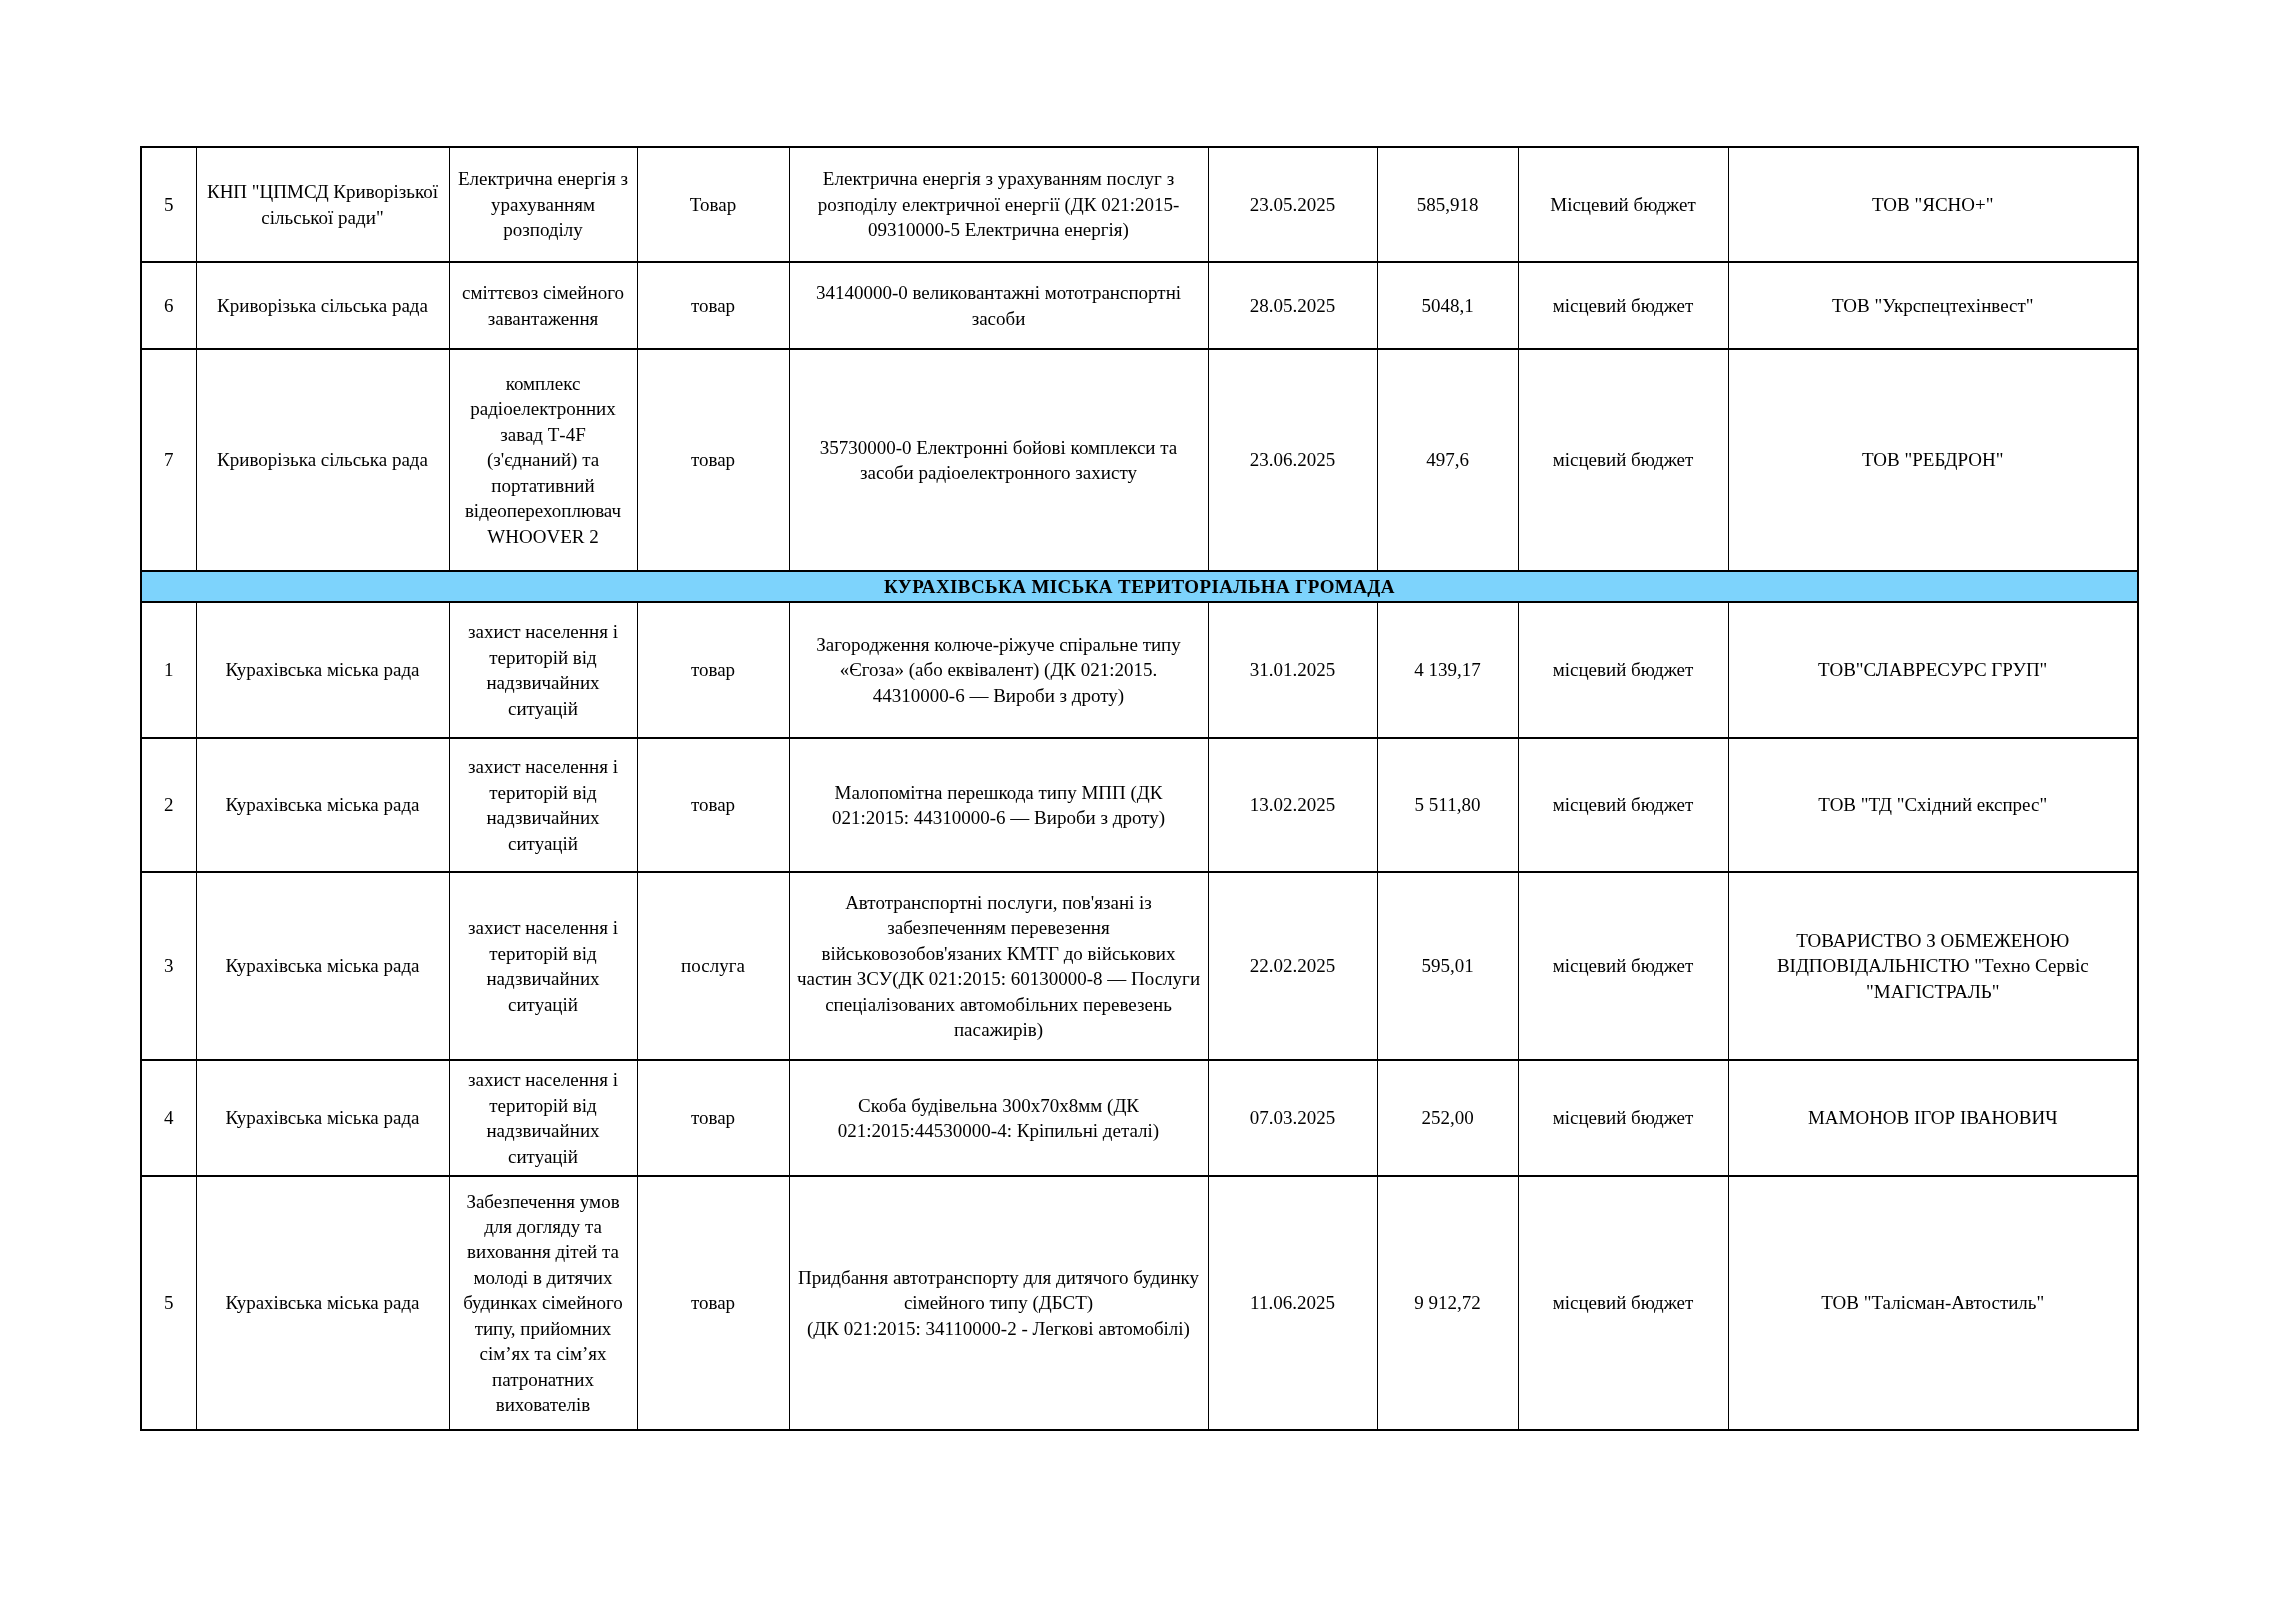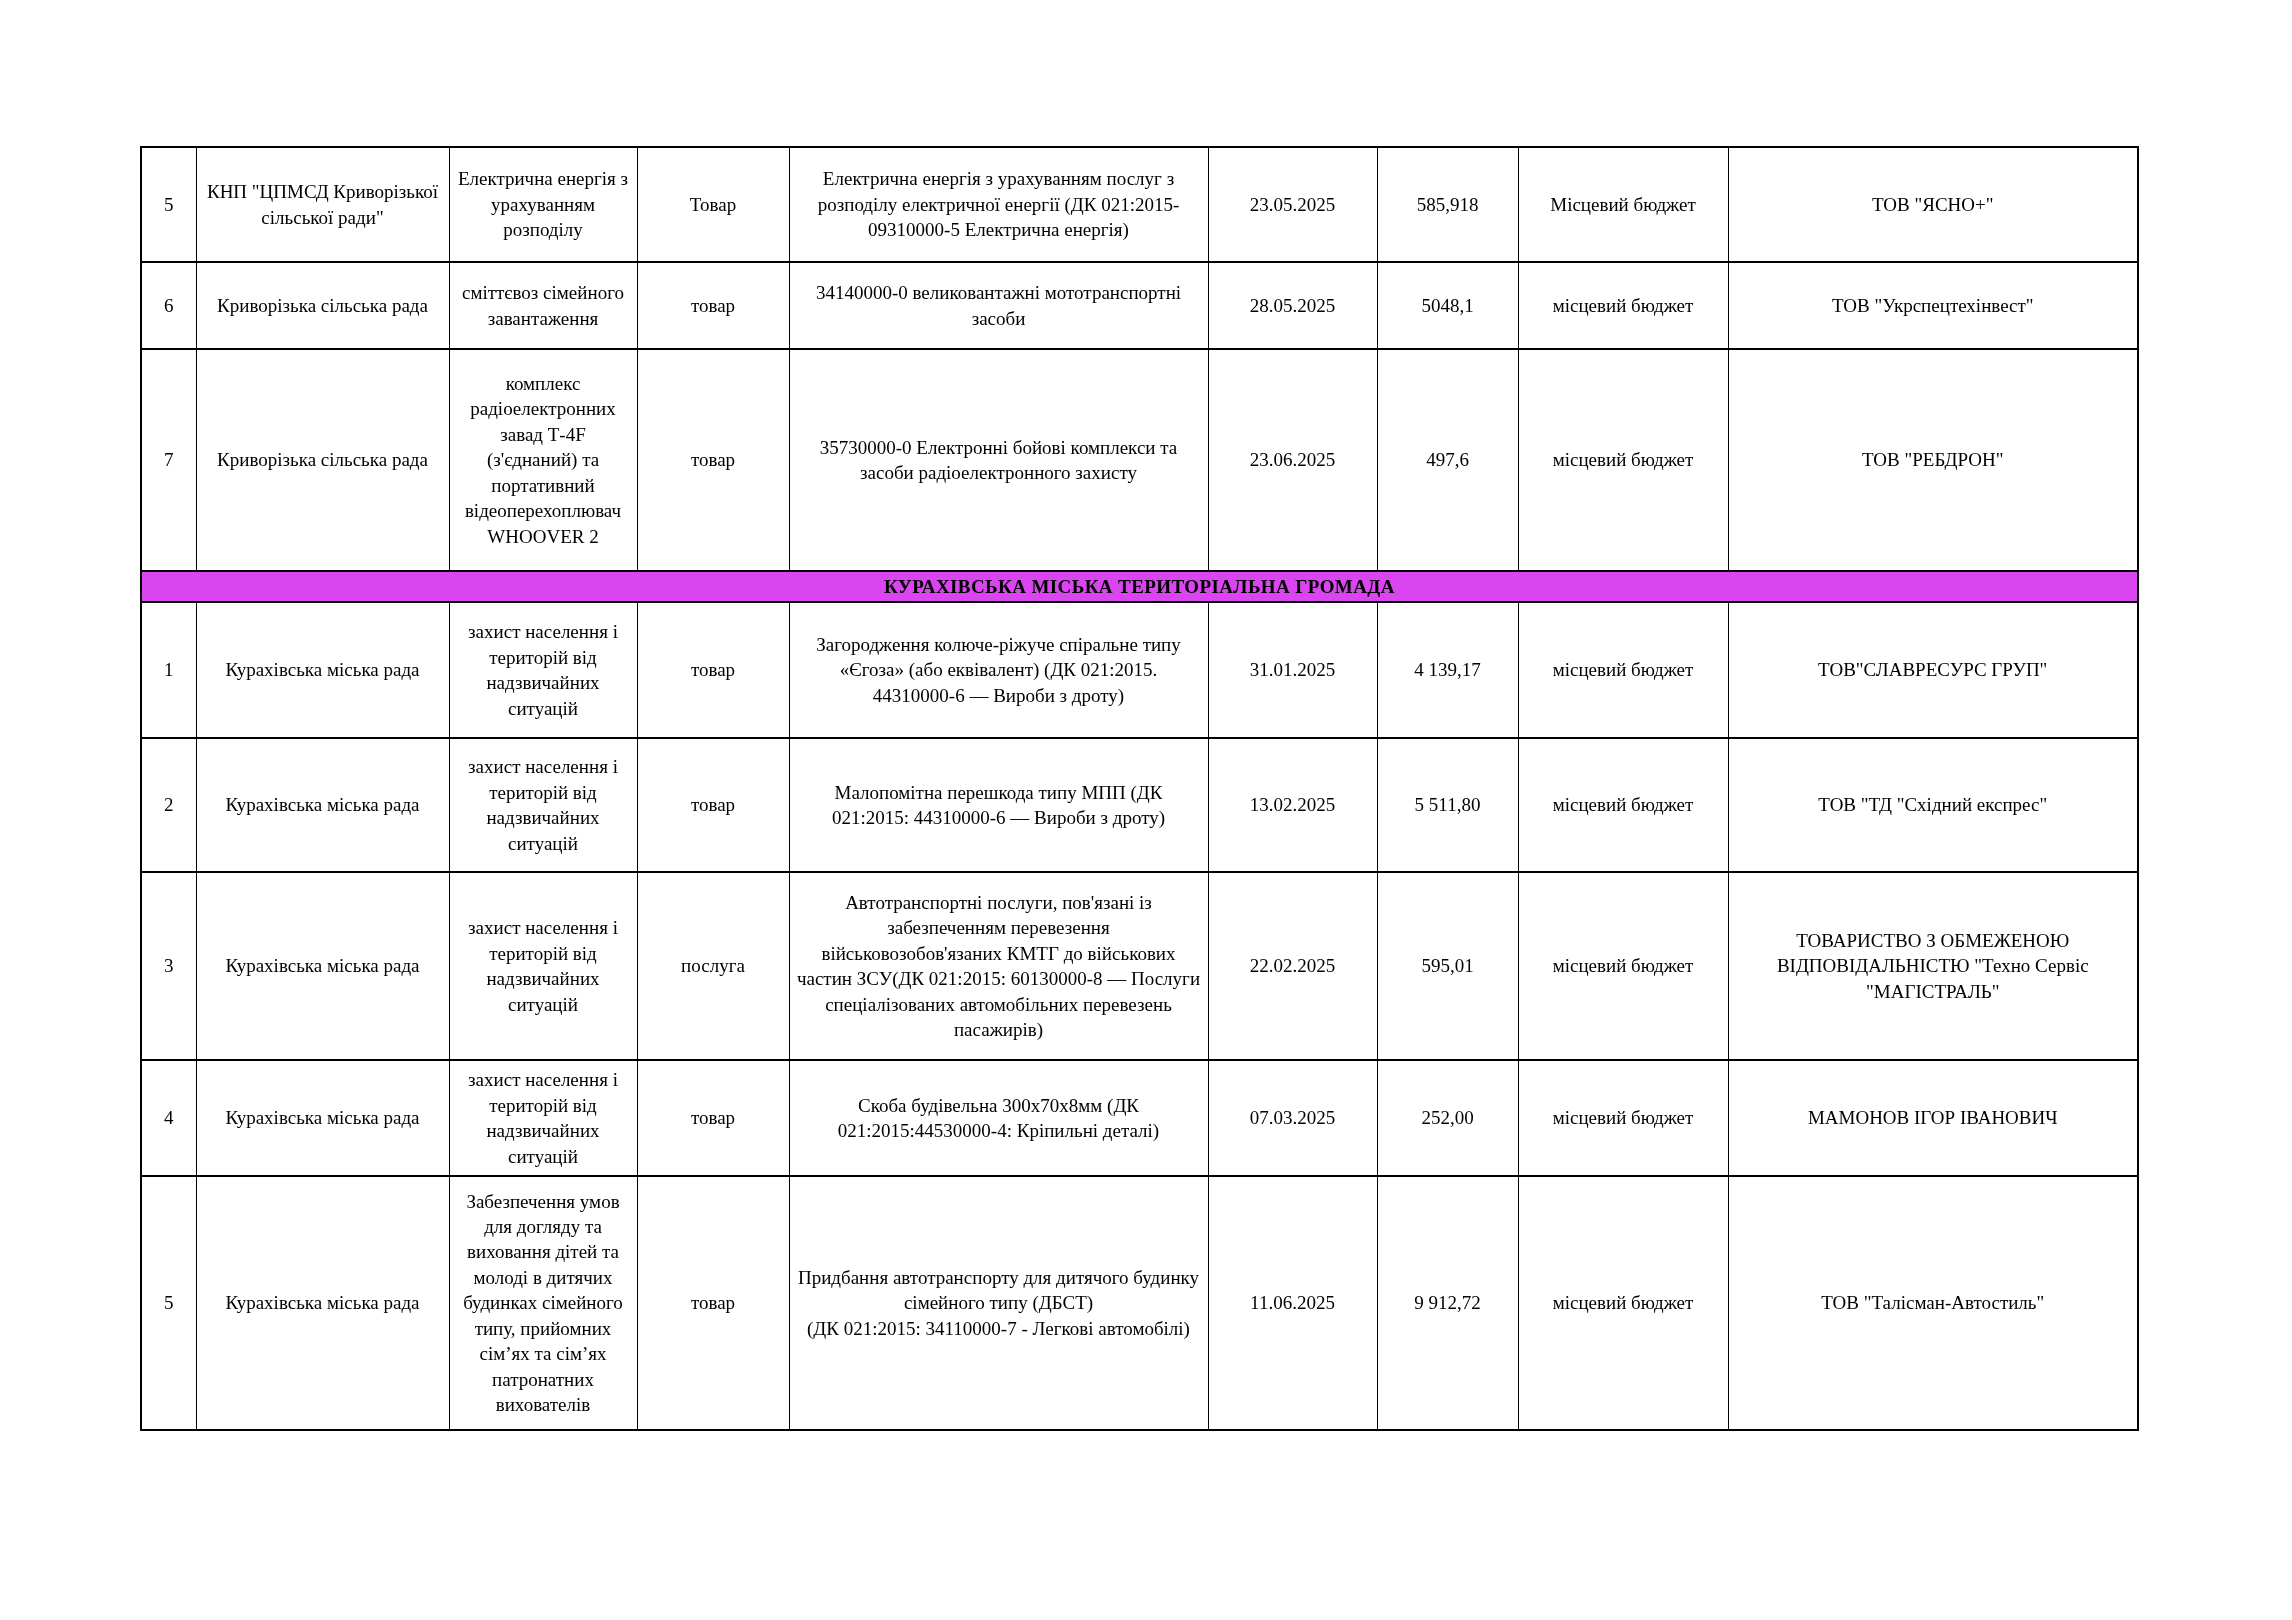--- a/index.html
+++ b/index.html
@@ -37,21 +37,21 @@
   tr.rh-0{height:115px;}
   tr.rh-1{height:87px;}
   tr.rh-2{height:222px;}
   tr.rh-sec{height:30px;}
   tr.rh-3{height:136px;}
   tr.rh-4{height:134px;}
   tr.rh-5{height:188px;}
   tr.rh-6{height:116px;}
   tr.rh-7{height:254px;}
   td.section{
-    background:#d946ef;
+    background:#7dd3fc;
     font-weight:bold;
     font-size:23px;
     letter-spacing:0.4px;
     line-height:1.05;
     padding:0.9px 3.6px;
   }
 </style>
 </head>
 <body>
 
@@ -148,21 +148,21 @@
         <td class="c-amt">252,00</td>
         <td class="c-budget">місцевий бюджет</td>
         <td class="c-supplier">МАМОНОВ ІГОР ІВАНОВИЧ</td>
       </tr>
       <tr class="rh-7">
         <td class="c-num">5</td>
         <td class="c-org">Курахівська міська рада</td>
         <td class="c-subj">Забезпечення умов для догляду та виховання дітей та молоді в дитячих будинках сімейного типу, прийомних сім’ях та сім’ях патронатних вихователів</td>
         <td class="c-type">товар</td>
         <td class="c-desc">Придбання автотранспорту для дитячого будинку сімейного типу (ДБСТ)
-(ДК 021:2015: 34110000-7 - Легкові автомобілі)</td>
+(ДК 021:2015: 34110000-2 - Легкові автомобілі)</td>
         <td class="c-date">11.06.2025</td>
         <td class="c-amt">9 912,72</td>
         <td class="c-budget">місцевий бюджет</td>
         <td class="c-supplier">ТОВ "Талісман-Автостиль"</td>
       </tr>
     </tbody>
   </table>
 </div>
 
 

